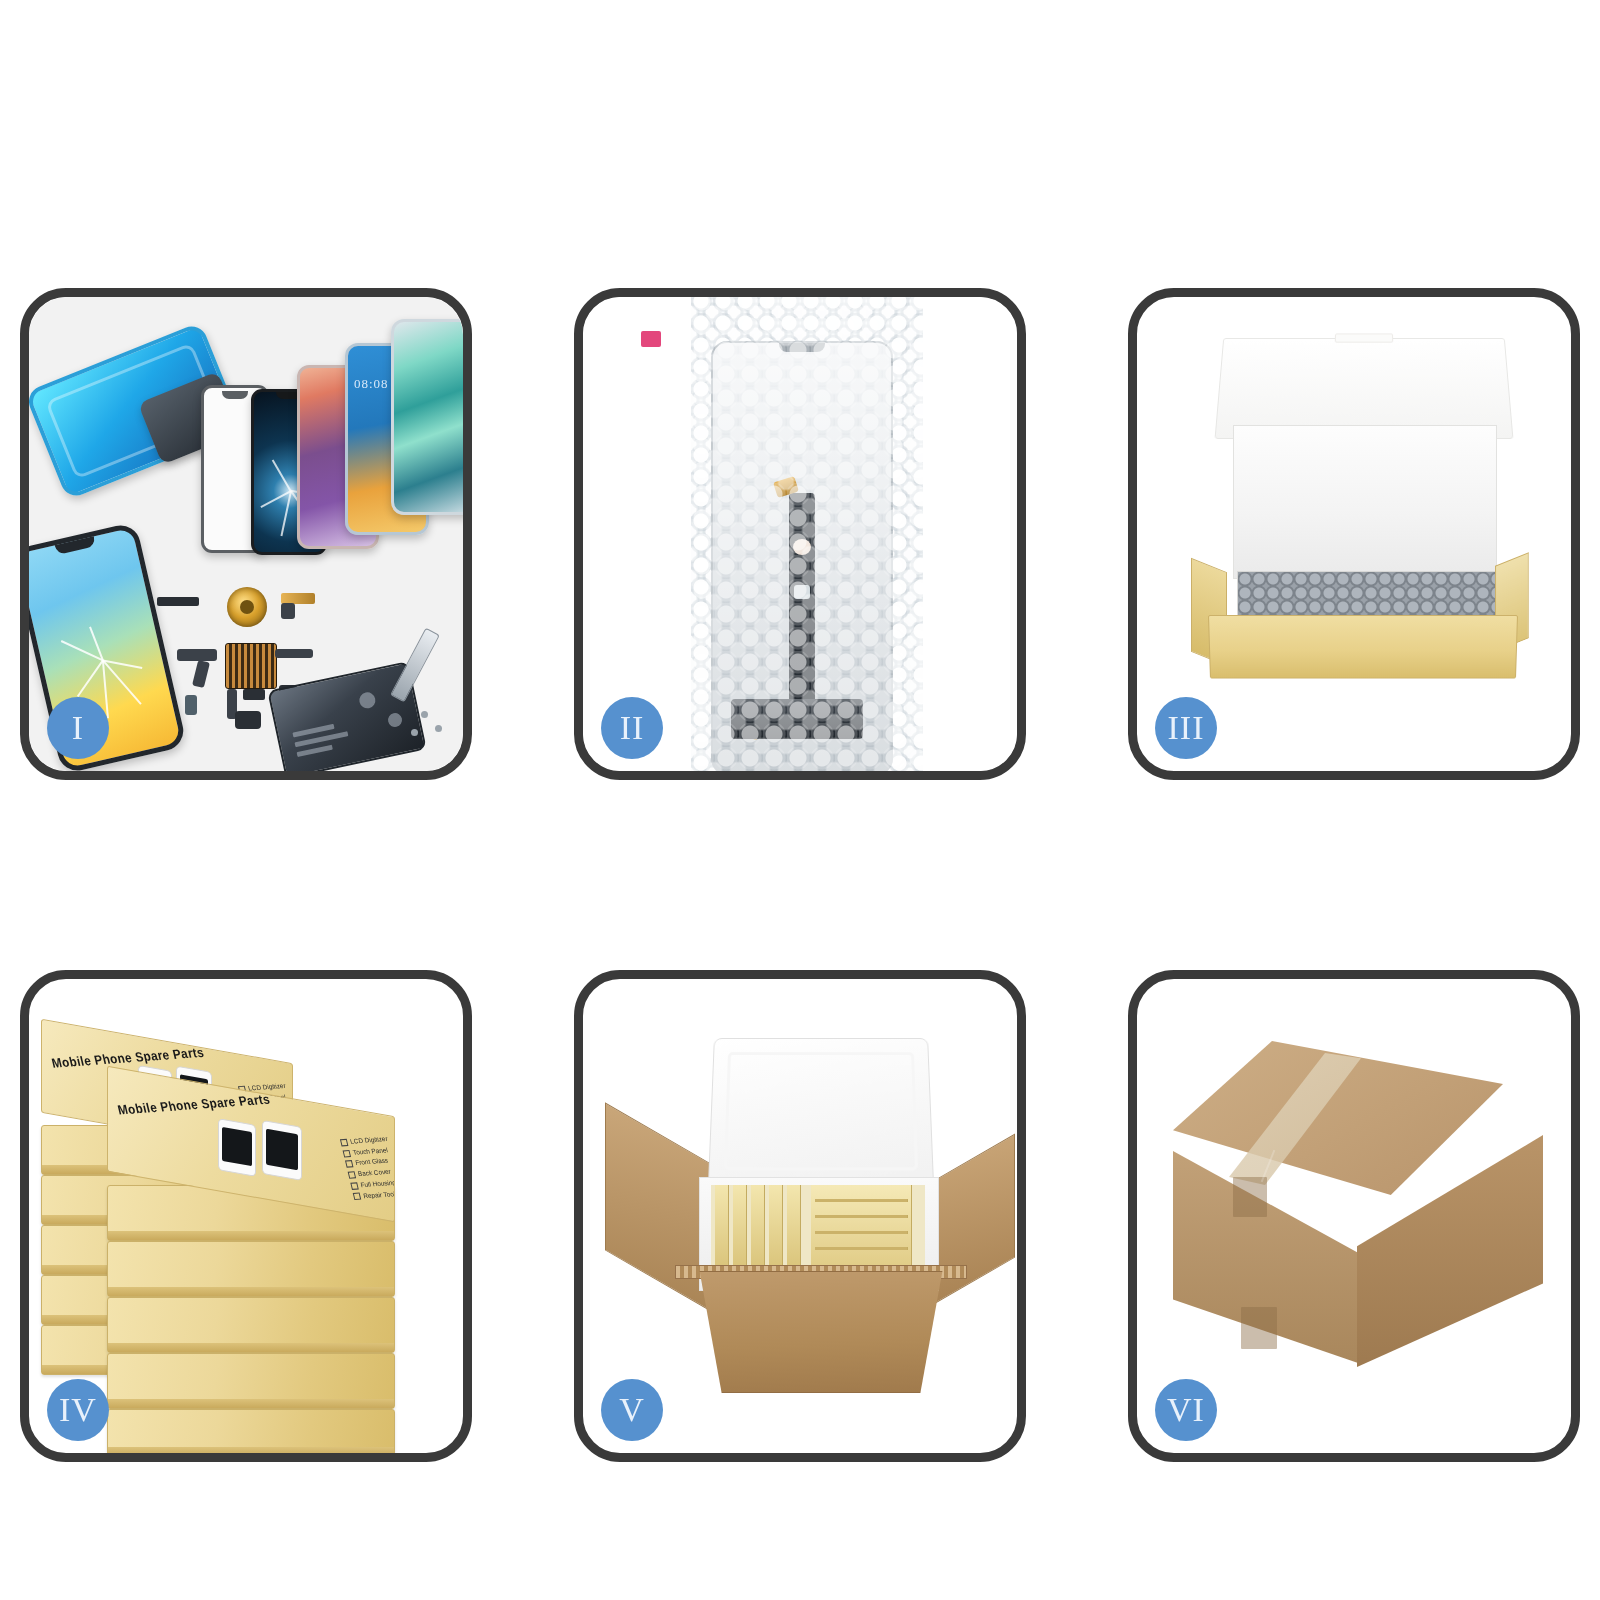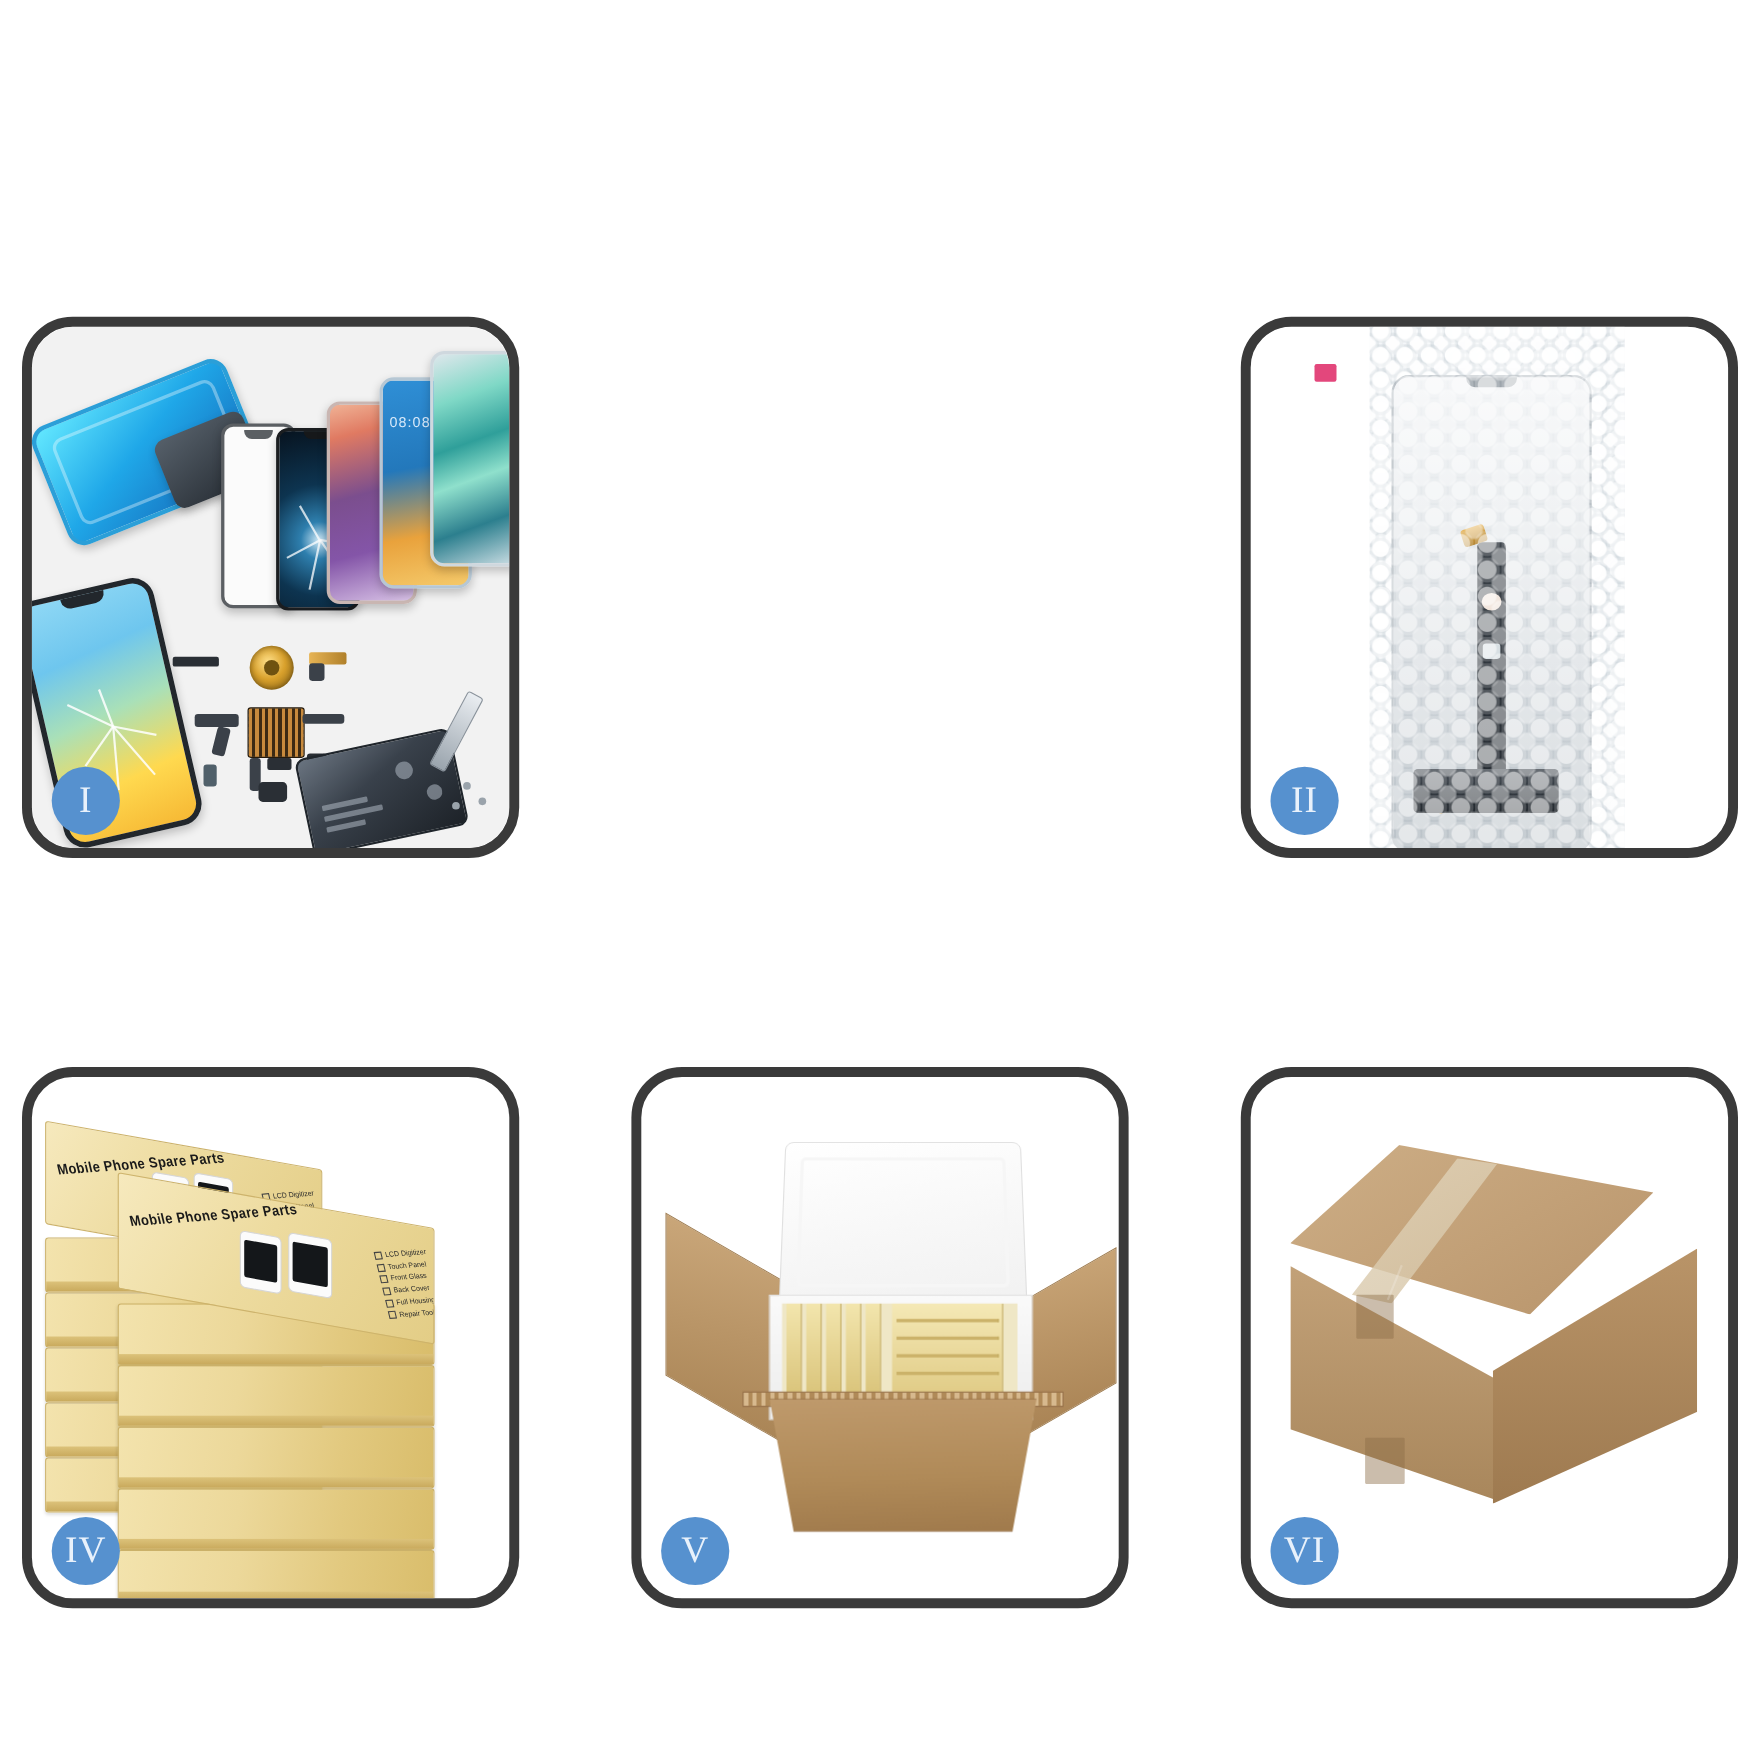--- a/index.html
+++ b/index.html
@@ -83,21 +83,21 @@
     background:linear-gradient(165deg,#f0b295 0%,#e07a62 16%,#7b4e8e 45%,#8455a8 72%,#d8c2e6 100%);
     border:3px solid #c9b6b2;
   }
   .blue-p40{
     left:316px;top:46px;width:78px;height:186px;border-radius:13px;
     background:linear-gradient(170deg,#2f8fd6 0%,#2378bb 42%,#e9a23c 74%,#f4c96a 100%);
     border:3px solid #b6c7d4;
   }
   .blue-p40 .clk{
     position:absolute;left:6px;top:30px;color:#eaf4ff;font-size:13px;
-    font-family:Liberation Sans, sans-serif;letter-spacing:1px;opacity:.9;
+    font-family:Liberation Serif, serif;letter-spacing:1px;opacity:.9;
   }
   .teal{
     left:362px;top:22px;width:80px;height:190px;border-radius:13px;
     background:linear-gradient(160deg,#dfe7ec 0%,#7fd8c6 22%,#2f9f9a 42%,#8fe0cc 58%,#2c7f8e 78%,#cfe0e6 100%);
     border:3px solid #cfd8de;
   }
   .broken-iphone{
     left:6px;top:236px;width:118px;height:220px;border-radius:20px;
     background:linear-gradient(168deg,#8fd8f5 0%,#6ec6ee 26%,#a9e0b8 50%,#ffd94f 76%,#f6b834 100%);
     border:5px solid #22272c;transform:rotate(-13deg);
@@ -394,20 +394,31 @@
             <div class="goldtab" style="left:26px;top:378px;transform:rotate(22deg)"></div>
             <div class="goldtab" style="left:122px;top:372px;transform:rotate(-26deg)"></div>
             <div class="chip" style="left:18px;top:356px;width:132px;height:40px;border-radius:4px;background:linear-gradient(180deg,#444b53,#1f252b)"></div>
           </div>
           <div class="pinktag"></div>
           <div class="bw-overlay"></div>
         </div>
         <div class="badge">II</div>
       </div>
 
+      <div class="panel">
+        <div class="stage">
+          <div class="m3-lid"></div>
+          <div class="m3-foam"></div>
+          <div class="m3-bubble"></div>
+          <div class="m3-sideL"></div>
+          <div class="m3-sideR"></div>
+          <div class="m3-front"></div>
+        </div>
+        <div class="badge">III</div>
+      </div>
     </div>
 
     <div class="row r2">
 
       <div class="panel">
         <div class="stage">
           <div class="stackwrap">
 
             <div class="gbox" style="left:12px;top:146px;width:250px;height:48px">
                 <div class="lip"></div>

